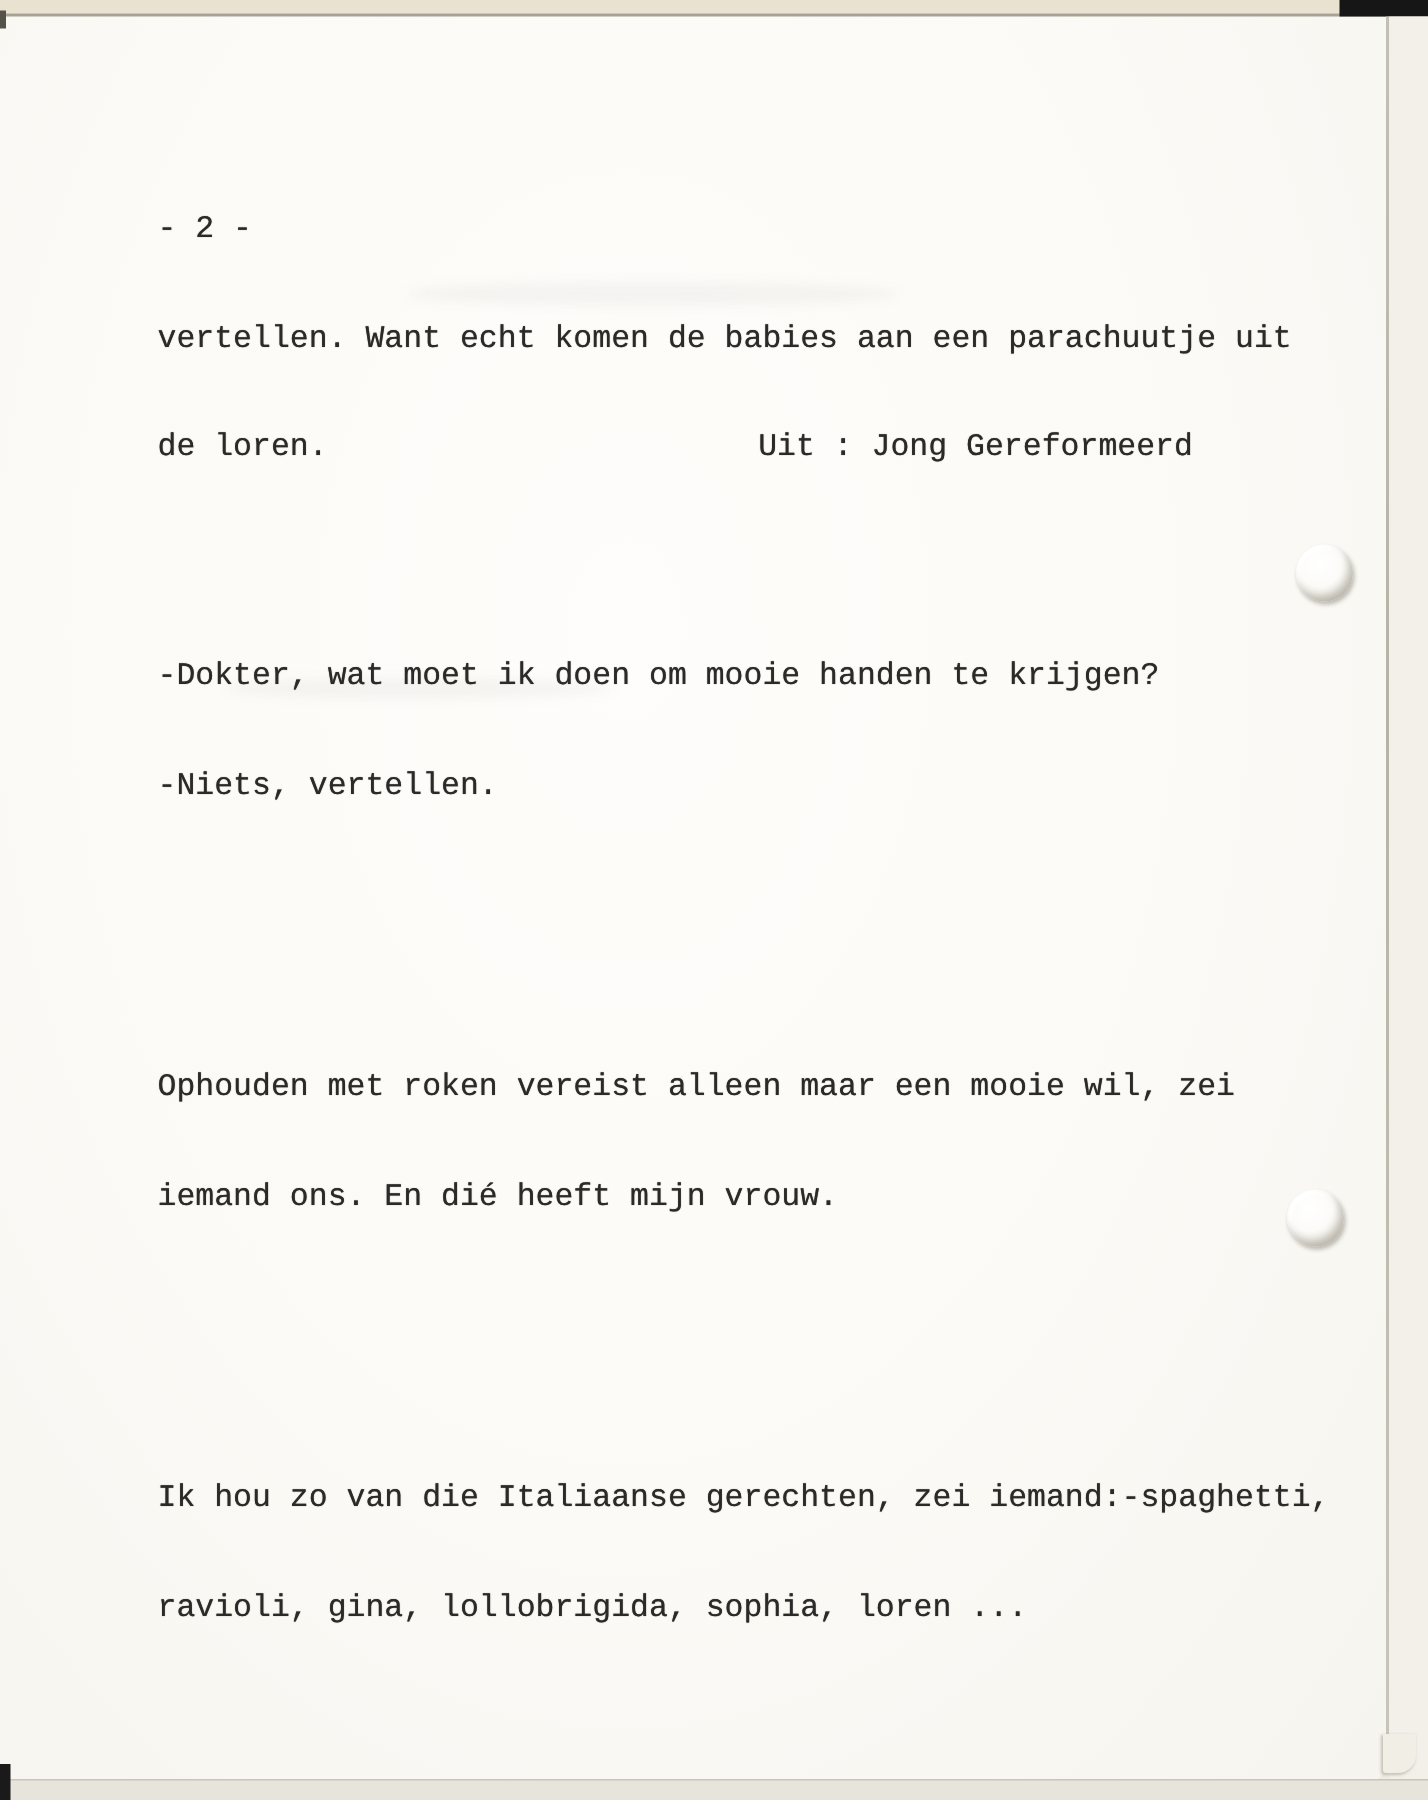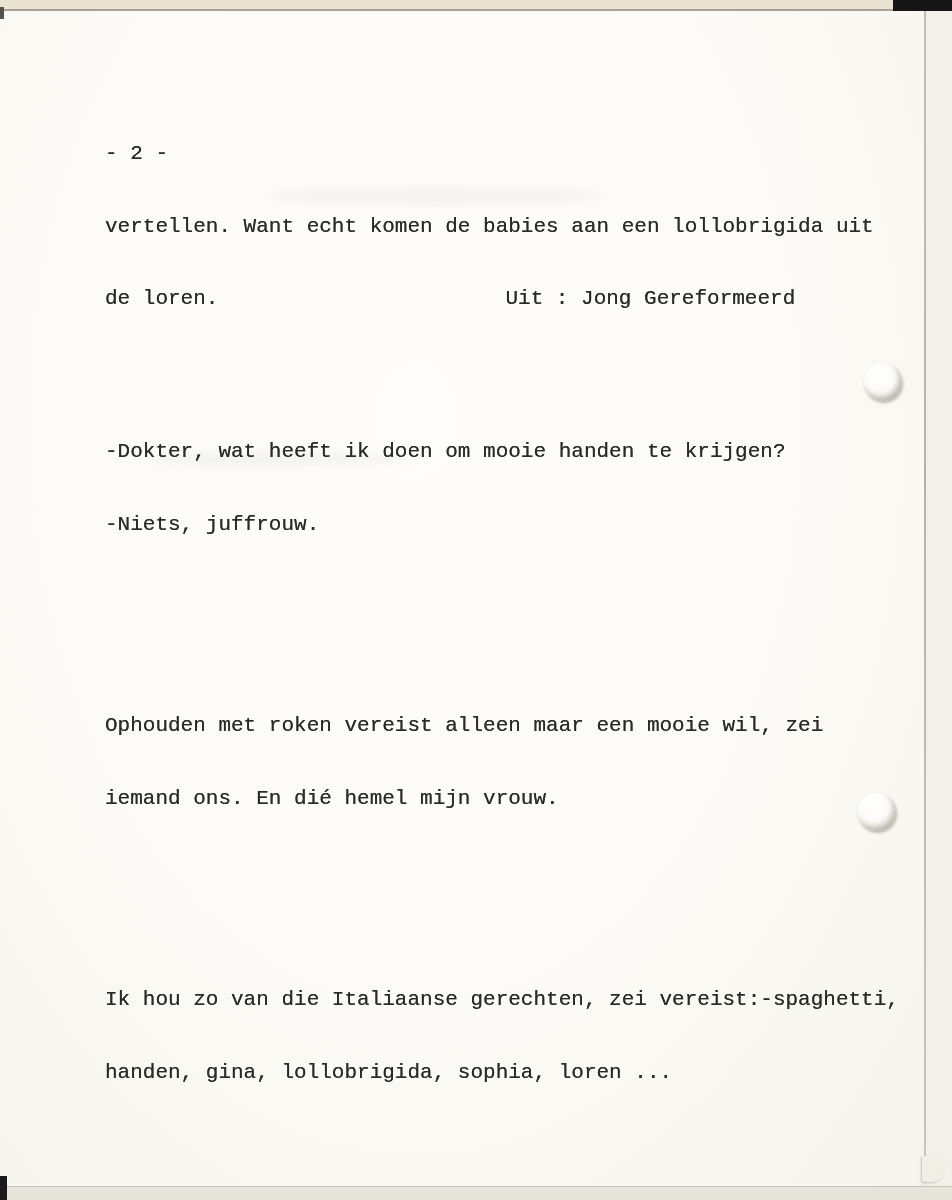--- a/index.html
+++ b/index.html
@@ -66,36 +66,36 @@
   <div class="right-edge-line"></div>
   <div class="bottom-strip"></div>
   <div class="bottom-left-black"></div>
   <div class="fold-br"></div>
   <div class="smudge smudge1"></div>
   <div class="smudge smudge2"></div>
 
   <div class="content">
 
     <div class="tl">- 2 -</div>
-    <div class="tl">vertellen. Want echt komen de babies aan een lollobrigida uit</div>
+    <div class="tl">vertellen. Want echt komen de babies aan een parachuutje uit</div>
     <div class="tl"><span>de loren.</span><span class="gap-attrib"></span><span>Uit : Jong Gereformeerd</span></div>
 
     <div class="para">
-      <div class="tl">-Dokter, wat heeft ik doen om mooie handen te krijgen?</div>
-      <div class="tl">-Niets, juffrouw.</div>
+      <div class="tl">-Dokter, wat moet ik doen om mooie handen te krijgen?</div>
+      <div class="tl">-Niets, vertellen.</div>
     </div>
 
     <div class="para">
       <div class="tl">Ophouden met roken vereist alleen maar een mooie wil, zei</div>
-      <div class="tl">iemand ons. En dié hemel mijn vrouw.</div>
+      <div class="tl">iemand ons. En dié heeft mijn vrouw.</div>
     </div>
 
     <div class="para">
-      <div class="tl">Ik hou zo van die Italiaanse gerechten, zei vereist:-spaghetti,</div>
-      <div class="tl">handen, gina, lollobrigida, sophia, loren ...</div>
+      <div class="tl">Ik hou zo van die Italiaanse gerechten, zei iemand:-spaghetti,</div>
+      <div class="tl">ravioli, gina, lollobrigida, sophia, loren ...</div>
     </div>
 
     
     
 
     
     
     
     
     

